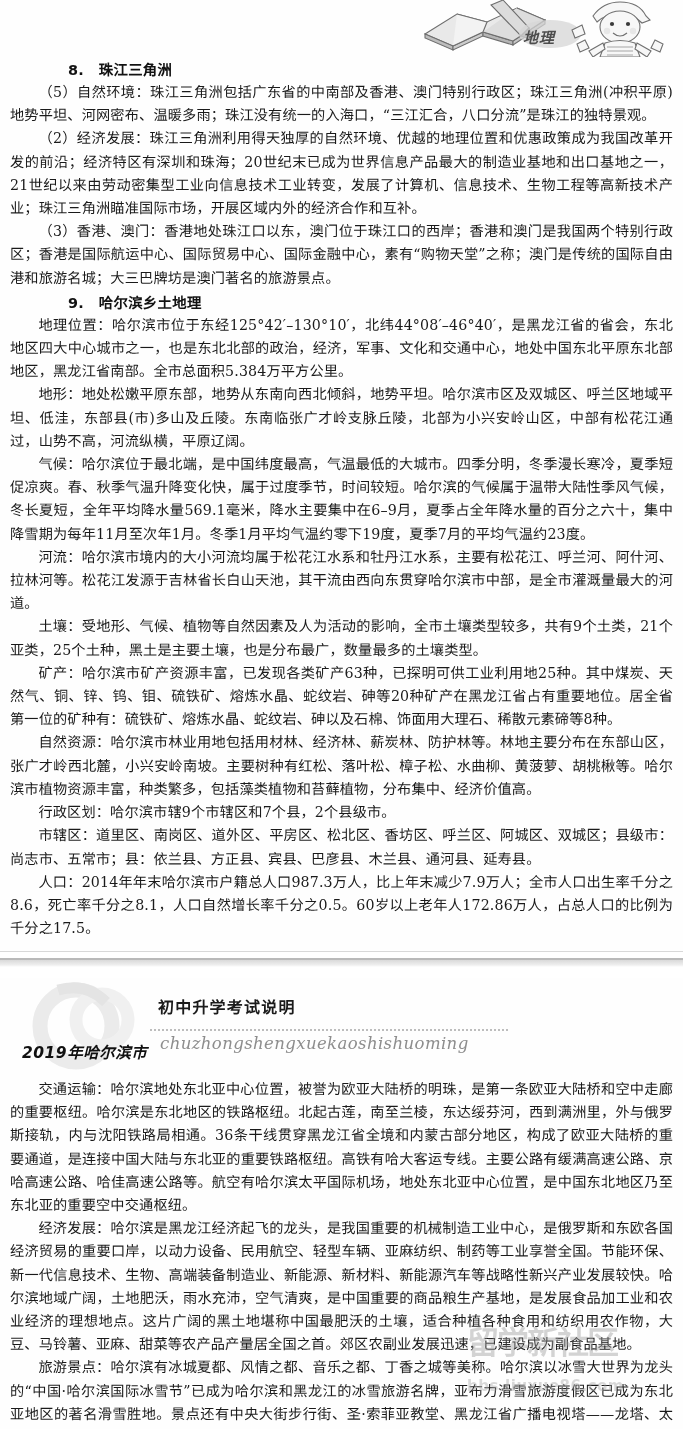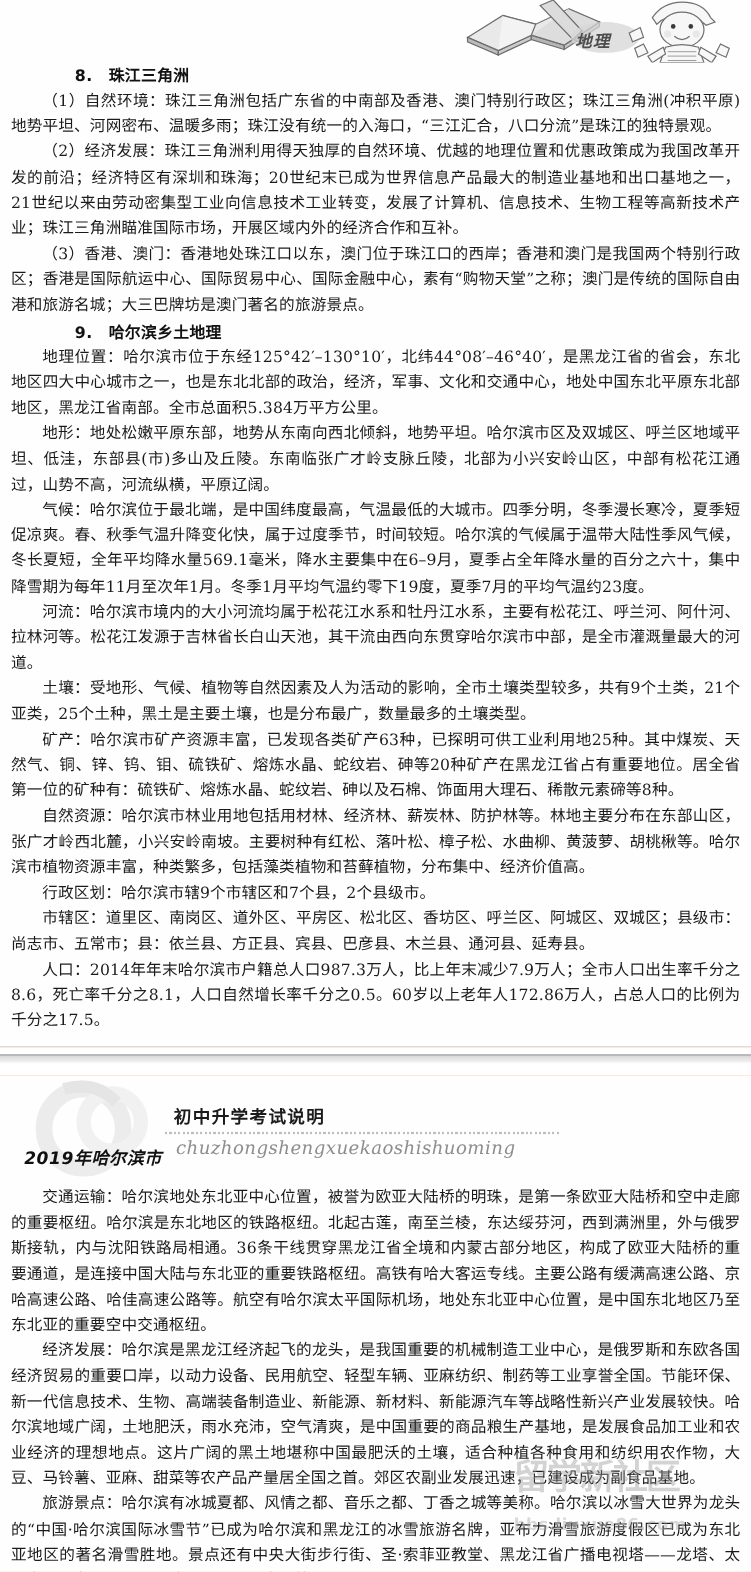--- a/index.html
+++ b/index.html
@@ -122,21 +122,21 @@
     font-weight:bold;
     font-size:15.5px;
     font-style:italic;
     letter-spacing:0.5px;
     color:#111;
     white-space:nowrap;
     text-align:right;
   }
   .hdr-title{
     position:absolute;
-    left:158px; top:24px;
+    left:158px; top:16px;
     font-family:"DejaVu Sans","Liberation Sans",sans-serif;
     font-weight:bold;
     font-size:16px;
     letter-spacing:1.2px;
     color:#1b1b1b;
   }
   .hdr-rule{
     position:absolute;
     left:150px; top:51px;
     width:360px; height:2px;
@@ -229,21 +229,21 @@
           <path d="M155 30 l10 -5 l3 9 l-10 4 z"></path>
         </g>
       </svg>
       <div class="art-label">地理</div>
     </div>
 
     <div class="page1-body">
       <div class="col">
 
         <div class="htitle">8.　珠江三角洲</div>
-        <p class="para">（1）自然环境：珠江三角洲包括广东省的中南部及香港、澳门特别行政区；珠江三角洲(冲积平原)地势平坦、河网密布、温暖多雨；珠江没有统一的入海口，“三江汇合，八口分流”是珠江的独特景观。</p>
+        <p class="para">（5）自然环境：珠江三角洲包括广东省的中南部及香港、澳门特别行政区；珠江三角洲(冲积平原)地势平坦、河网密布、温暖多雨；珠江没有统一的入海口，“三江汇合，八口分流”是珠江的独特景观。</p>
         <p class="para">（2）经济发展：珠江三角洲利用得天独厚的自然环境、优越的地理位置和优惠政策成为我国改革开发的前沿；经济特区有深圳和珠海；20世纪末已成为世界信息产品最大的制造业基地和出口基地之一，21世纪以来由劳动密集型工业向信息技术工业转变，发展了计算机、信息技术、生物工程等高新技术产业；珠江三角洲瞄准国际市场，开展区域内外的经济合作和互补。</p>
         <p class="para">（3）香港、澳门：香港地处珠江口以东，澳门位于珠江口的西岸；香港和澳门是我国两个特别行政区；香港是国际航运中心、国际贸易中心、国际金融中心，素有“购物天堂”之称；澳门是传统的国际自由港和旅游名城；大三巴牌坊是澳门著名的旅游景点。</p>
 
         <div class="htitle">9.　哈尔滨乡土地理</div>
         <p class="para">地理位置：哈尔滨市位于东经125°42′–130°10′，北纬44°08′–46°40′，是黑龙江省的省会，东北地区四大中心城市之一，也是东北北部的政治，经济，军事、文化和交通中心，地处中国东北平原东北部地区，黑龙江省南部。全市总面积5.384万平方公里。</p>
         <p class="para">地形：地处松嫩平原东部，地势从东南向西北倾斜，地势平坦。哈尔滨市区及双城区、呼兰区地域平坦、低洼，东部县(市)多山及丘陵。东南临张广才岭支脉丘陵，北部为小兴安岭山区，中部有松花江通过，山势不高，河流纵横，平原辽阔。</p>
         <p class="para">气候：哈尔滨位于最北端，是中国纬度最高，气温最低的大城市。四季分明，冬季漫长寒冷，夏季短促凉爽。春、秋季气温升降变化快，属于过度季节，时间较短。哈尔滨的气候属于温带大陆性季风气候，冬长夏短，全年平均降水量569.1毫米，降水主要集中在6–9月，夏季占全年降水量的百分之六十，集中降雪期为每年11月至次年1月。冬季1月平均气温约零下19度，夏季7月的平均气温约23度。</p>
         <p class="para">河流：哈尔滨市境内的大小河流均属于松花江水系和牡丹江水系，主要有松花江、呼兰河、阿什河、拉林河等。松花江发源于吉林省长白山天池，其干流由西向东贯穿哈尔滨市中部，是全市灌溉量最大的河道。</p>
         <p class="para">土壤：受地形、气候、植物等自然因素及人为活动的影响，全市土壤类型较多，共有9个土类，21个亚类，25个土种，黑土是主要土壤，也是分布最广，数量最多的土壤类型。</p>
         <p class="para">矿产：哈尔滨市矿产资源丰富，已发现各类矿产63种，已探明可供工业利用地25种。其中煤炭、天然气、铜、锌、钨、钼、硫铁矿、熔炼水晶、蛇纹岩、砷等20种矿产在黑龙江省占有重要地位。居全省第一位的矿种有：硫铁矿、熔炼水晶、蛇纹岩、砷以及石棉、饰面用大理石、稀散元素碲等8种。</p>

